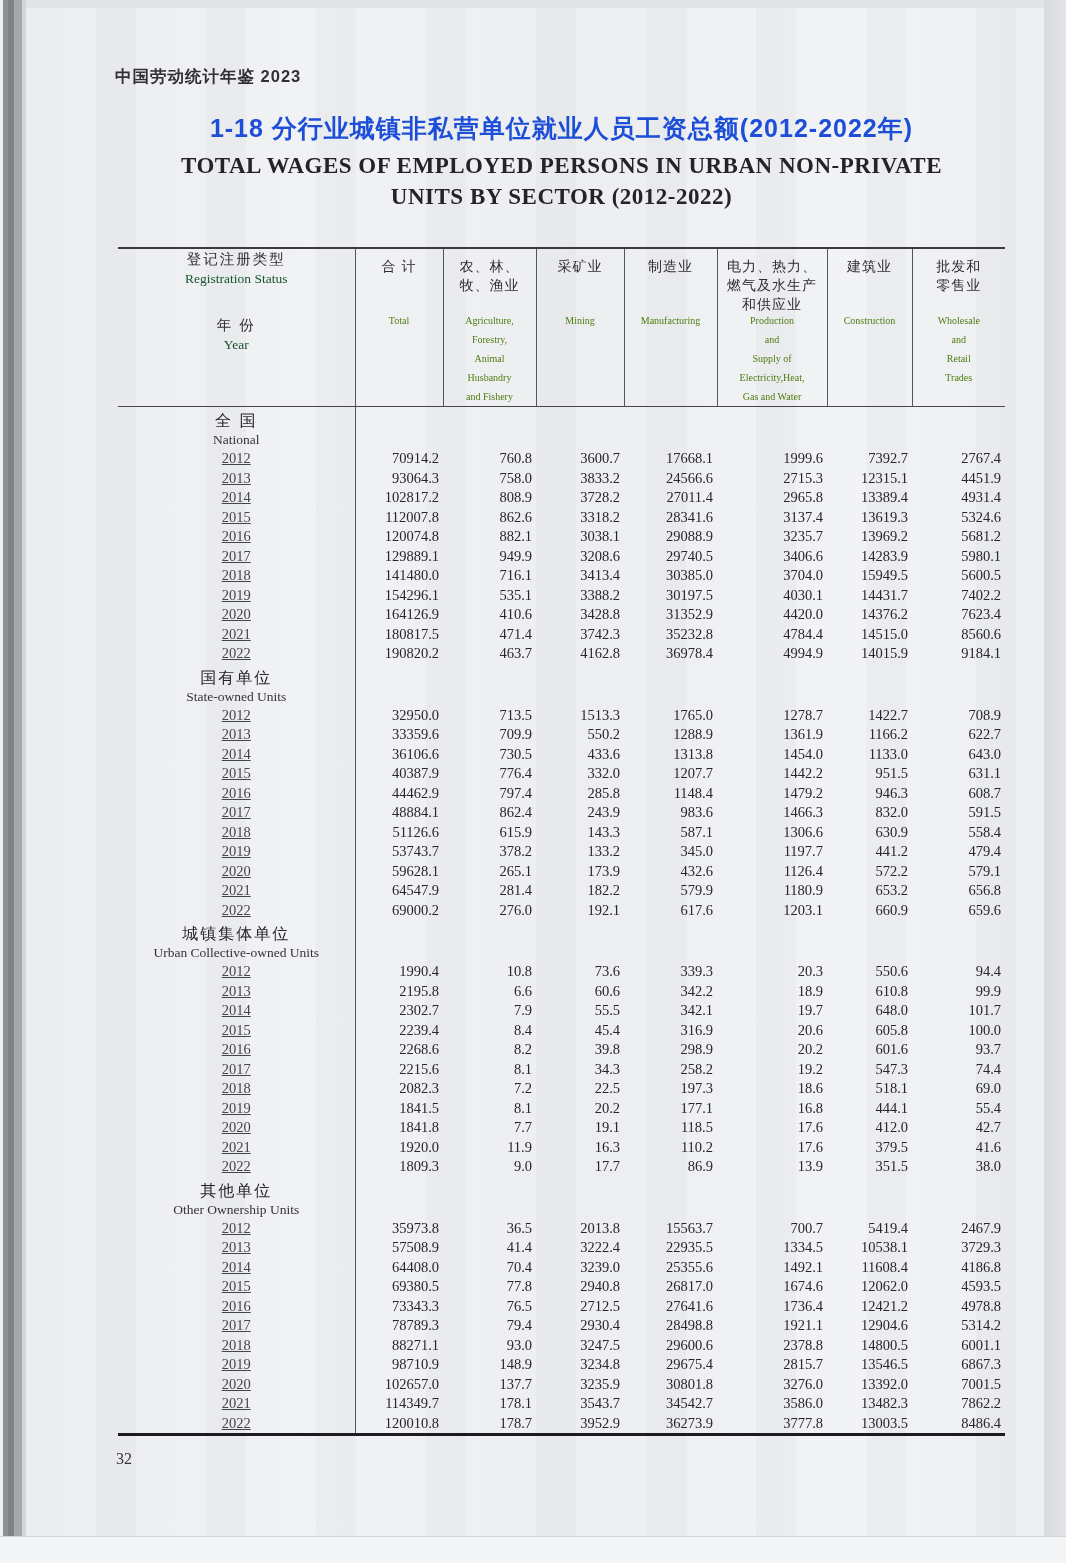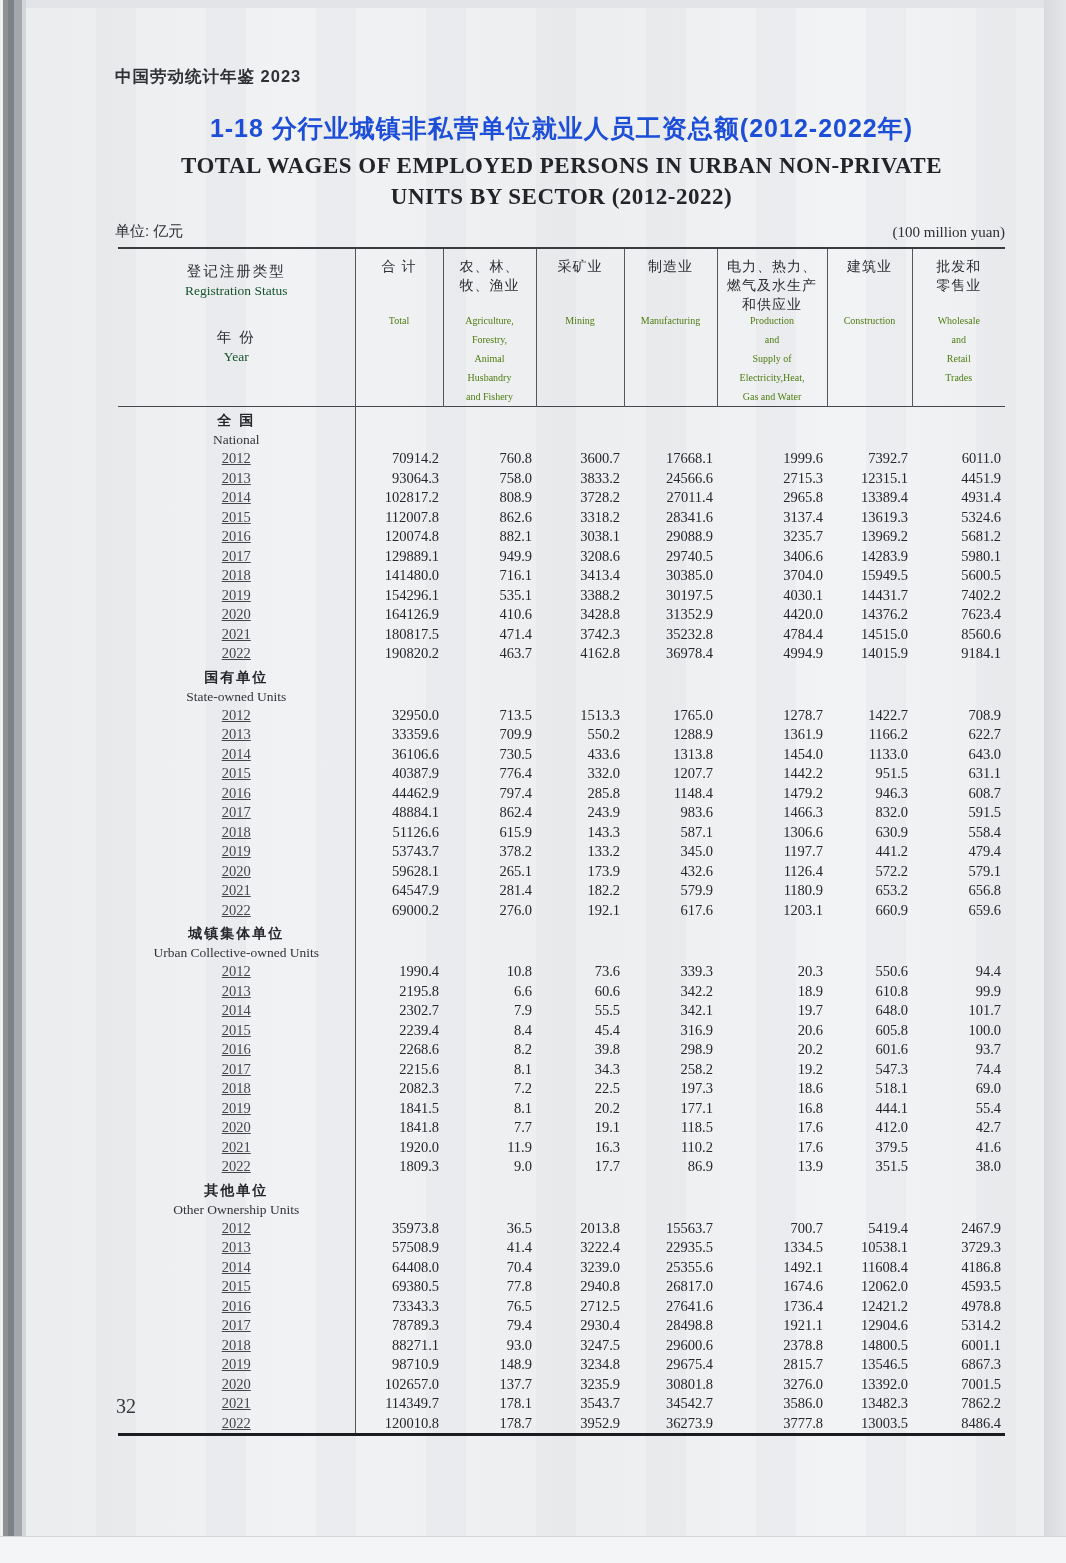--- a/index.html
+++ b/index.html
@@ -79,59 +79,59 @@
     border-top:2.5px solid #3a3a40;
     border-bottom:3.5px solid #1b1b20;
   }
   thead tr{ border-bottom:1.8px solid #46464c; }
   thead th{
     vertical-align:top; font-weight:normal; padding:0;
   }
   thead th + th{ border-left:1.6px solid var(--line-mid); }
   .lh-zh{
     font-family:var(--sans); font-size:14.5px; line-height:20px;
-    text-align:center; color:#2d2d33; margin-top:12px; letter-spacing:2px;
+    text-align:center; color:#2d2d33; letter-spacing:2px;
   }
   .lh-en{
     font-family:Liberation Serif, serif; font-size:13.5px; line-height:19px;
     text-align:center; color:#14532d;
   }
   .lh-year{ margin-top:27px; }
   .hd-zh{
     font-family:var(--sans); font-size:14px; line-height:19px;
     padding-top:8px; height:62px; box-sizing:border-box;
     text-align:center; white-space:pre-line; color:#2d2d33; letter-spacing:1px;
   }
   .hd-en{
     font-family:var(--serif); font-size:10px; line-height:19px;
     text-align:center; white-space:pre-line; color:#4d7c0f;
   }
   tbody td{ padding:0; }
   tbody .label-cell{ border-right:1.6px solid var(--line-mid); }
   tr.section-row td{ vertical-align:top; }
   .sec-zh{
-    font-family:var(--sans); font-weight:bold; font-size:14px;
+    font-family:var(--sans); font-weight:normal; font-size:16px;
     line-height:21px; padding-top:3px; text-align:center; color:#26262c; letter-spacing:2px;
   }
   .sec-en{
     font-family:var(--serif); font-size:13.5px; line-height:18px;
     text-align:center; color:#333339;
   }
   tr.data-row{ height:19.5px; }
   td.year-cell{
     font-family:var(--serif); font-size:14.5px; color:#45454c;
     text-align:center; line-height:19.5px;text-decoration:underline;
   }
   td.num-cell{
     font-family:var(--serif); font-size:14.5px; color:var(--ink);
     text-align:right; padding-right:4px; line-height:19.5px;
   }
   .page-number{
-    position:absolute; left:116px; top:1395px;
-    font-family:var(--serif); font-size:20px; color:#35353b;
+    position:absolute; left:116px; top:1450px;
+    font-family:var(--serif); font-size:16px; color:#35353b;
   }
   .watermark{
     position:absolute; right:24px; top:1486px;
     font-family:var(--sans); font-weight:bold; font-size:31px; letter-spacing:1px;
     color:#fdfdfd;
     text-shadow:1.5px 1.5px 2px rgba(110,112,118,0.85), -1px -1px 1px rgba(150,152,158,0.5);
   }
 </style>
 </head>
 <body>
@@ -141,24 +141,20 @@
   <div class="strip-left"></div>
   <div class="strip-top"></div>
   <div class="strip-right"></div>
   <div class="strip-bottom"></div>
 
   <div class="book-title">中国劳动统计年鉴 2023</div>
   <div class="title-zh">1-18  分行业城镇非私营单位就业人员工资总额(2012-2022年)</div>
   <div class="title-en">TOTAL WAGES OF EMPLOYED PERSONS IN URBAN NON-PRIVATE
 UNITS BY SECTOR (2012-2022)</div>
 
-  <div class="unit-row">
-    <span class="unit-left">单位: 亿元</span>
-    <span class="unit-right">(100 million yuan)</span>
-  </div>
 
   <table class="data-table">
     <colgroup>
       <col style="width:237px">
         <col style="width:88px">
         <col style="width:93px">
         <col style="width:88px">
       <col style="width:93px">
         <col style="width:110px">
         <col style="width:85px">
@@ -226,21 +222,21 @@
           <td class="empty-cell" colspan="7"></td>
         </tr>
         <tr class="data-row">
           <td class="label-cell year-cell">2012</td>
           <td class="num-cell">70914.2</td>
           <td class="num-cell">760.8</td>
           <td class="num-cell">3600.7</td>
           <td class="num-cell">17668.1</td>
           <td class="num-cell">1999.6</td>
           <td class="num-cell">7392.7</td>
-          <td class="num-cell">6011.0</td>
+          <td class="num-cell">2767.4</td>
         </tr>
         <tr class="data-row">
           <td class="label-cell year-cell">2013</td>
           <td class="num-cell">93064.3</td>
           <td class="num-cell">758.0</td>
           <td class="num-cell">3833.2</td>
           <td class="num-cell">24566.6</td>
           <td class="num-cell">2715.3</td>
           <td class="num-cell">12315.1</td>
           <td class="num-cell">4451.9</td>

